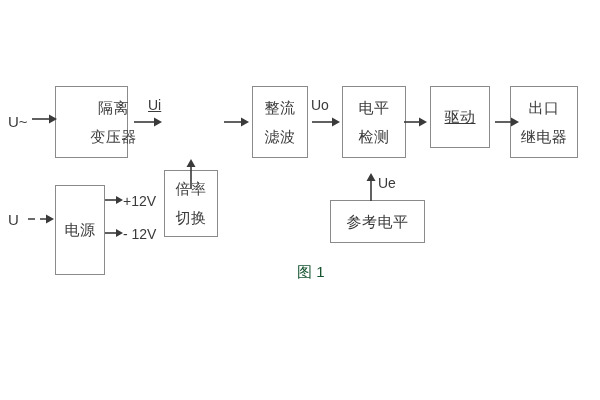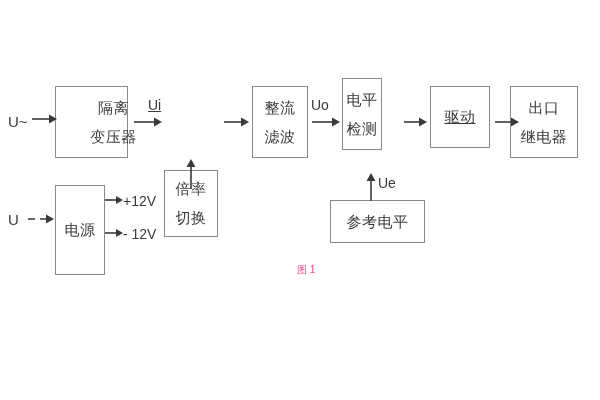--- a/index.html
+++ b/index.html
@@ -75,42 +75,42 @@
     stroke-width: 1.6;
     fill: none;
     stroke-dasharray: 7 5;
   }
   .arrowhead {
     fill: #3a3a3a;
   }
 
   .caption {
     position: absolute;
-    font-size: 10px;
-    color: #ec4899;
+    font-size: 15px;
+    color: #14532d;
     white-space: nowrap;
   }
 </style>
 </head>
 <body>
 
 <div id="diagram">
 
   <div class="box" style="left:55px; top:86px; width:73px; height:72px;padding-left:44px;">
     <span class="line">隔离</span>
     <span class="line">变压器</span>
   </div>
 
 
   <div class="box" style="left:252px; top:86px; width:56px; height:72px;">
     <span class="line">整流</span>
     <span class="line">滤波</span>
   </div>
 
-  <div class="box" style="left:342px; top:78px; width:40px; height:72px;">
+  <div class="box" style="left:342px; top:86px; width:64px; height:72px;">
     <span class="line">电平</span>
     <span class="line">检测</span>
   </div>
 
   <div class="box single" style="left:430px; top:86px; width:60px; height:62px;text-decoration:underline;">
     <span class="line">驱动</span>
   </div>
 
   <div class="box" style="left:510px; top:86px; width:68px; height:72px;">
     <span class="line">出口</span>

